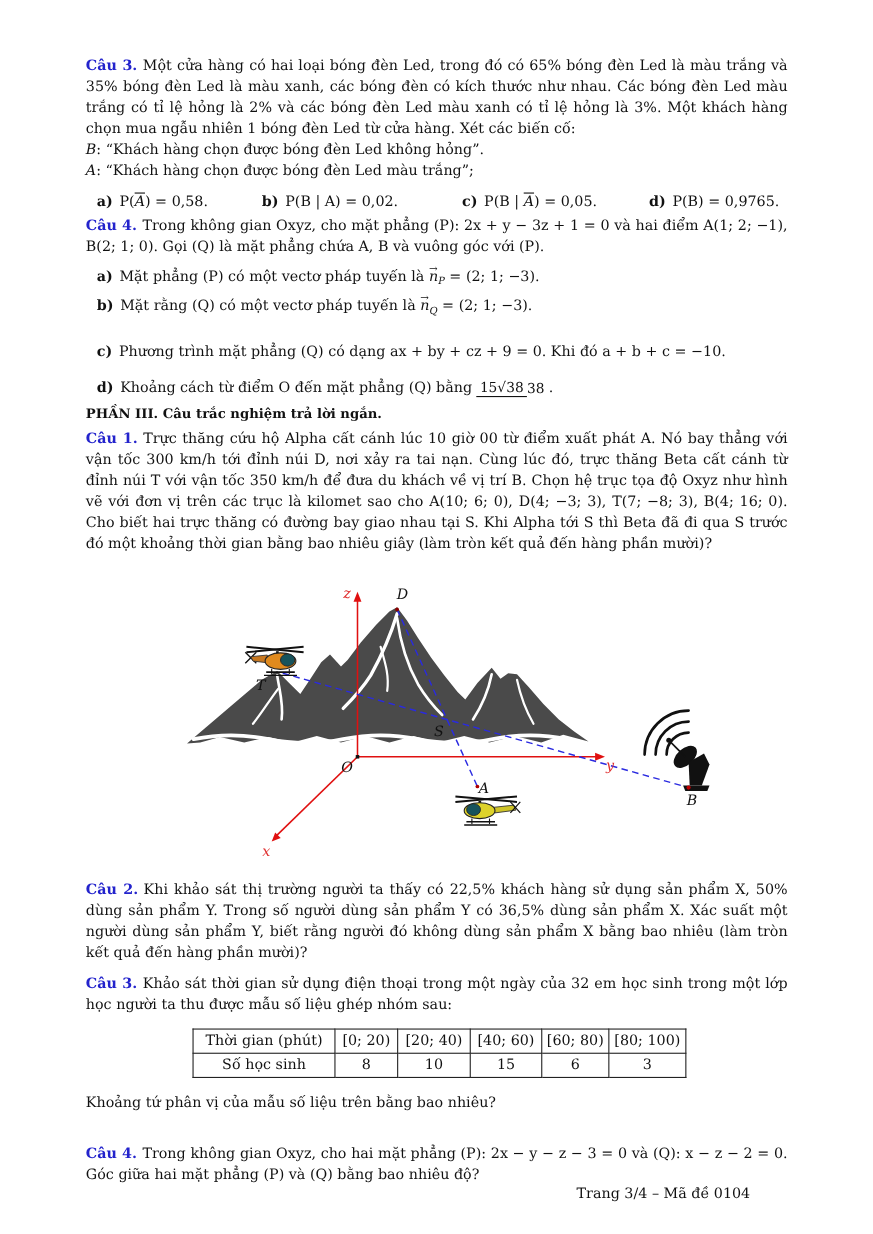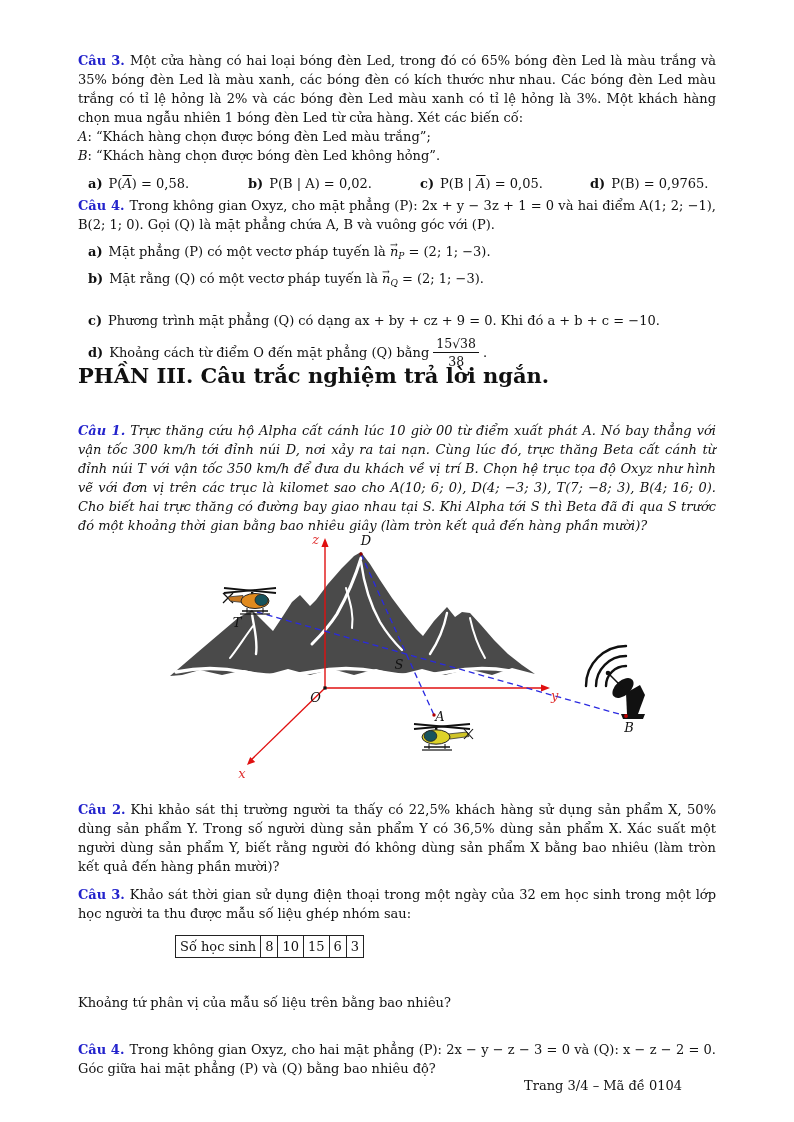--- a/index.html
+++ b/index.html
@@ -5,49 +5,49 @@
   html,body{margin:0;padding:0;background:#ffffff;}
   .page{position:relative;width:760px;height:1122px;background:#ffffff;overflow:hidden;
         font-family:"DejaVu Serif","Liberation Serif",serif;font-size:13px;line-height:19px;color:#111;}
   .blk{position:absolute;left:78px;width:638px;}
   p{margin:0;text-align:justify;}
   .qlabel{color:#2323cc;font-weight:bold;margin-right:5px;}
   .event{height:19px;white-space:nowrap;}
   .event .ev-k{font-style:italic;}
   .optrow{position:relative;height:19px;margin-top:9px;}
   .opt{position:absolute;top:0;white-space:nowrap;}
-  .opt-a{left:10px;} .opt-b{left:170px;} .opt-c{left:342px;} .opt-d{left:500px;margin-left:12px;}
+  .opt-a{left:10px;} .opt-b{left:160px;} .opt-c{left:342px;} .opt-d{left:500px;margin-left:12px;}
   .optk{font-weight:bold;margin-right:6px;}
   .ol{text-decoration:overline;font-style:italic;}
   .item{margin-left:10px;margin-top:4px;white-space:nowrap;}
   .vec{position:relative;font-style:italic;display:inline-block;}
   .vec::before{content:"\2192";position:absolute;left:0;top:-0.72em;font-size:0.72em;font-style:normal;}
   .vsub{font-size:9px;font-style:italic;vertical-align:-3px;}
   .fracline{display:flex;align-items:center;height:40px;margin-top:2px;}
-  .frac{display:inline-flex;flex-direction:column;text-align:center;vertical-align:middle;
+  .frac{display:inline-flex;flex-direction:row;text-align:center;vertical-align:middle;
         line-height:15px;margin:0 4px;font-size:12.5px;}
   .fnum{border-bottom:1px solid #111;padding:0 3px 1px 3px;}
   .fden{padding-top:1px;}
-  .heading{font-weight:bold;font-size:21px;line-height:24px;text-align:left;}
+  .heading{font-weight:bold;font-size:12px;line-height:24px;text-align:left;}
   .figwrap{position:absolute;left:140px;top:528px;width:520px;height:258px;}
   table.freq{position:absolute;left:175px;top:935px;border-collapse:collapse;border:1.6px solid #222;
              font-size:13px;line-height:16px;}
   table.freq td{border:1px solid #222;text-align:center;height:21px;padding:0 4px;}
   .footer{position:absolute;right:78px;top:1076px;white-space:nowrap;}
   svg text{font-family:"DejaVu Serif","Liberation Serif",serif;font-size:13px;font-style:italic;}
 </style>
 </head>
 <body>
 
 <div class="page">
 
   <div class="blk" style="top:51px;">
     <p><span class="qlabel">Câu 3.</span><span>Một cửa hàng có hai loại bóng đèn Led, trong đó có 65% bóng đèn Led là màu trắng và 35% bóng đèn Led là màu xanh, các bóng đèn có kích thước như nhau. Các bóng đèn Led màu trắng có tỉ lệ hỏng là 2% và các bóng đèn Led màu xanh có tỉ lệ hỏng là 3%. Một khách hàng chọn mua ngẫu nhiên 1 bóng đèn Led từ cửa hàng. Xét các biến cố:</span></p>
+    <div class="event"><span class="ev-k">B</span><span>: “Khách hàng chọn được bóng đèn Led không hỏng”.</span></div>
     <div class="event"><span class="ev-k">A</span><span>: “Khách hàng chọn được bóng đèn Led màu trắng”;</span></div>
-    <div class="event"><span class="ev-k">B</span><span>: “Khách hàng chọn được bóng đèn Led không hỏng”.</span></div>
     <div class="optrow">
       <span class="opt opt-a"><span class="optk">a)</span><span>P(</span><span class="ol">A</span><span>) = 0,58.</span></span>
       <span class="opt opt-b"><span class="optk">b)</span><span>P(B | A) = 0,02.</span><span class="ol"></span><span></span></span>
       <span class="opt opt-c"><span class="optk">c)</span><span>P(B | </span><span class="ol">A</span><span>) = 0,05.</span></span>
       <span class="opt opt-d"><span class="optk">d)</span><span>P(B) = 0,9765.</span><span class="ol"></span><span></span></span>
     </div>
   </div>
 
   <div class="blk" style="top:196px;">
     <p><span class="qlabel">Câu 4.</span><span>Trong không gian Oxyz, cho mặt phẳng (P): 2x + y − 3z + 1 = 0 và hai điểm A(1; 2; −1), B(2; 1; 0). Gọi (Q) là mặt phẳng chứa A, B và vuông góc với (P).</span></p>
@@ -60,21 +60,21 @@
         <span class="frac">
           <span class="fnum">15√38</span>
           <span class="fden">38</span>
         </span>
         <span>.</span>
       </div>
   </div>
 
   <div class="blk heading" style="top:364px;">PHẦN III. Câu trắc nghiệm trả lời ngắn.</div>
 
-  <div class="blk" style="top:421px;font-style:italic;">
+  <div class="blk" style="top:390px;">
     <p><span class="qlabel">Câu 1.</span><span>Trực thăng cứu hộ Alpha cất cánh lúc 10 giờ 00 từ điểm xuất phát A. Nó bay thẳng với vận tốc 300 km/h tới đỉnh núi D, nơi xảy ra tai nạn. Cùng lúc đó, trực thăng Beta cất cánh từ đỉnh núi T với vận tốc 350 km/h để đưa du khách về vị trí B. Chọn hệ trục tọa độ Oxyz như hình vẽ với đơn vị trên các trục là kilomet sao cho A(10; 6; 0), D(4; −3; 3), T(7; −8; 3), B(4; 16; 0). Cho biết hai trực thăng có đường bay giao nhau tại S. Khi Alpha tới S thì Beta đã đi qua S trước đó một khoảng thời gian bằng bao nhiêu giây (làm tròn kết quả đến hàng phần mười)?</span></p>
   </div>
 
   <div class="figwrap">
     <svg width="520" height="258" viewBox="0 0 520 258">
 
       <g>
         <path fill="#4a4a4a" d="M30,148 L58,124 L78,107 L98,90 L112,82 L124,94 L133,103 L143,88 L152,74 L160,67 L170,78 L176,72 L188,56 L202,40 L214,28 L221,24 L230,36 L240,52 L252,70 L264,86 L276,101 L283,108 L294,93 L307,79 L315,89 L322,84 L330,85 L341,97 L354,112 L368,126 L382,137 L395,146 L372,140 L352,147 L328,141 L305,147 L282,141 L258,147 L236,141 L214,147 L192,141 L170,147 L148,141 L126,147 L104,142 L82,147 L60,142 L42,147 Z"></path>
         <g stroke="#ffffff" fill="none" stroke-linecap="round">
           <path stroke-width="2.4" d="M112,86 C114,100 118,112 116,126"></path>
@@ -171,20 +171,28 @@
   <div class="blk" style="top:800px;">
     <p><span class="qlabel">Câu 2.</span><span>Khi khảo sát thị trường người ta thấy có 22,5% khách hàng sử dụng sản phẩm X, 50% dùng sản phẩm Y. Trong số người dùng sản phẩm Y có 36,5% dùng sản phẩm X. Xác suất một người dùng sản phẩm Y, biết rằng người đó không dùng sản phẩm X bằng bao nhiêu (làm tròn kết quả đến hàng phần mười)?</span></p>
   </div>
 
   <div class="blk" style="top:885px;">
     <p><span class="qlabel">Câu 3.</span><span>Khảo sát thời gian sử dụng điện thoại trong một ngày của 32 em học sinh trong một lớp học người ta thu được mẫu số liệu ghép nhóm sau:</span></p>
   </div>
 
   <table class="freq">
     <tbody>
+        <tr>
+      <td style="width:120px;">Thời gian (phút)</td>
+      <td style="width:48px;">[0; 20)</td>
+      <td style="width:57px;">[20; 40)</td>
+      <td style="width:56px;">[40; 60)</td>
+      <td style="width:52px;">[60; 80)</td>
+      <td style="width:61px;">[80; 100)</td>
+    </tr>
     <tr>
       <td>Số học sinh</td>
       <td>8</td>
       <td>10</td>
       <td>15</td>
       <td>6</td>
       <td>3</td>
     </tr>
   </tbody>
     </table>

